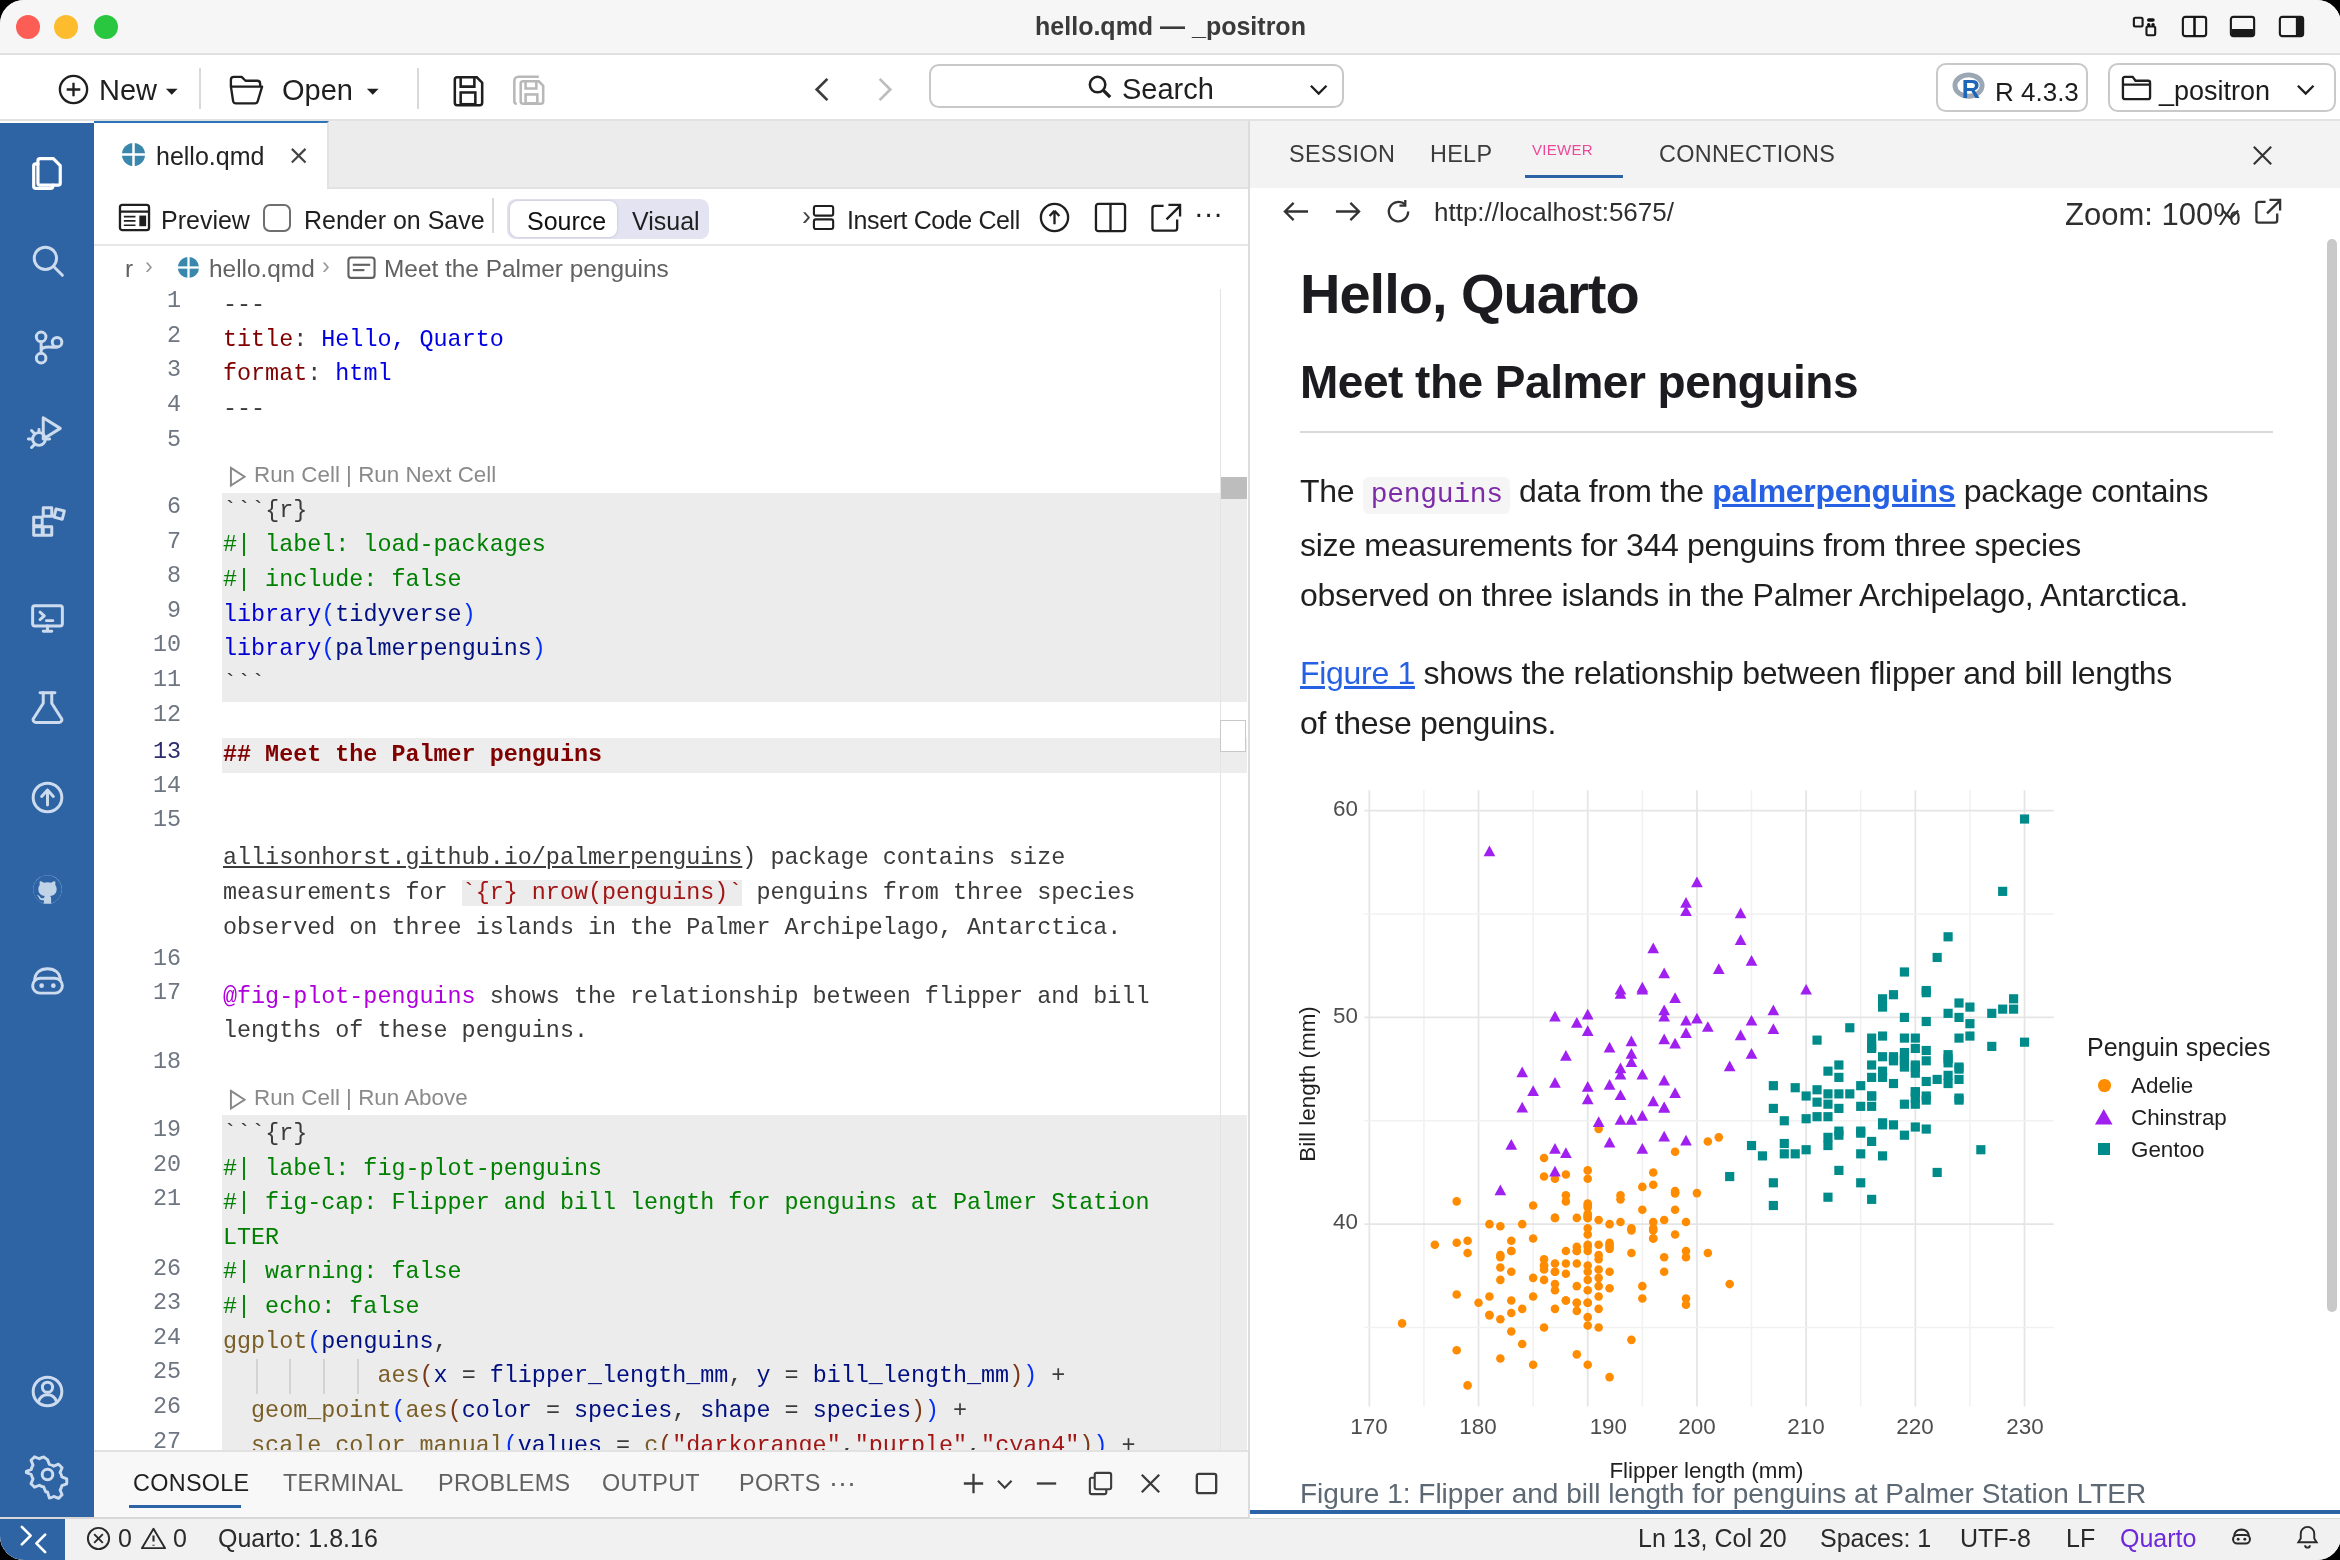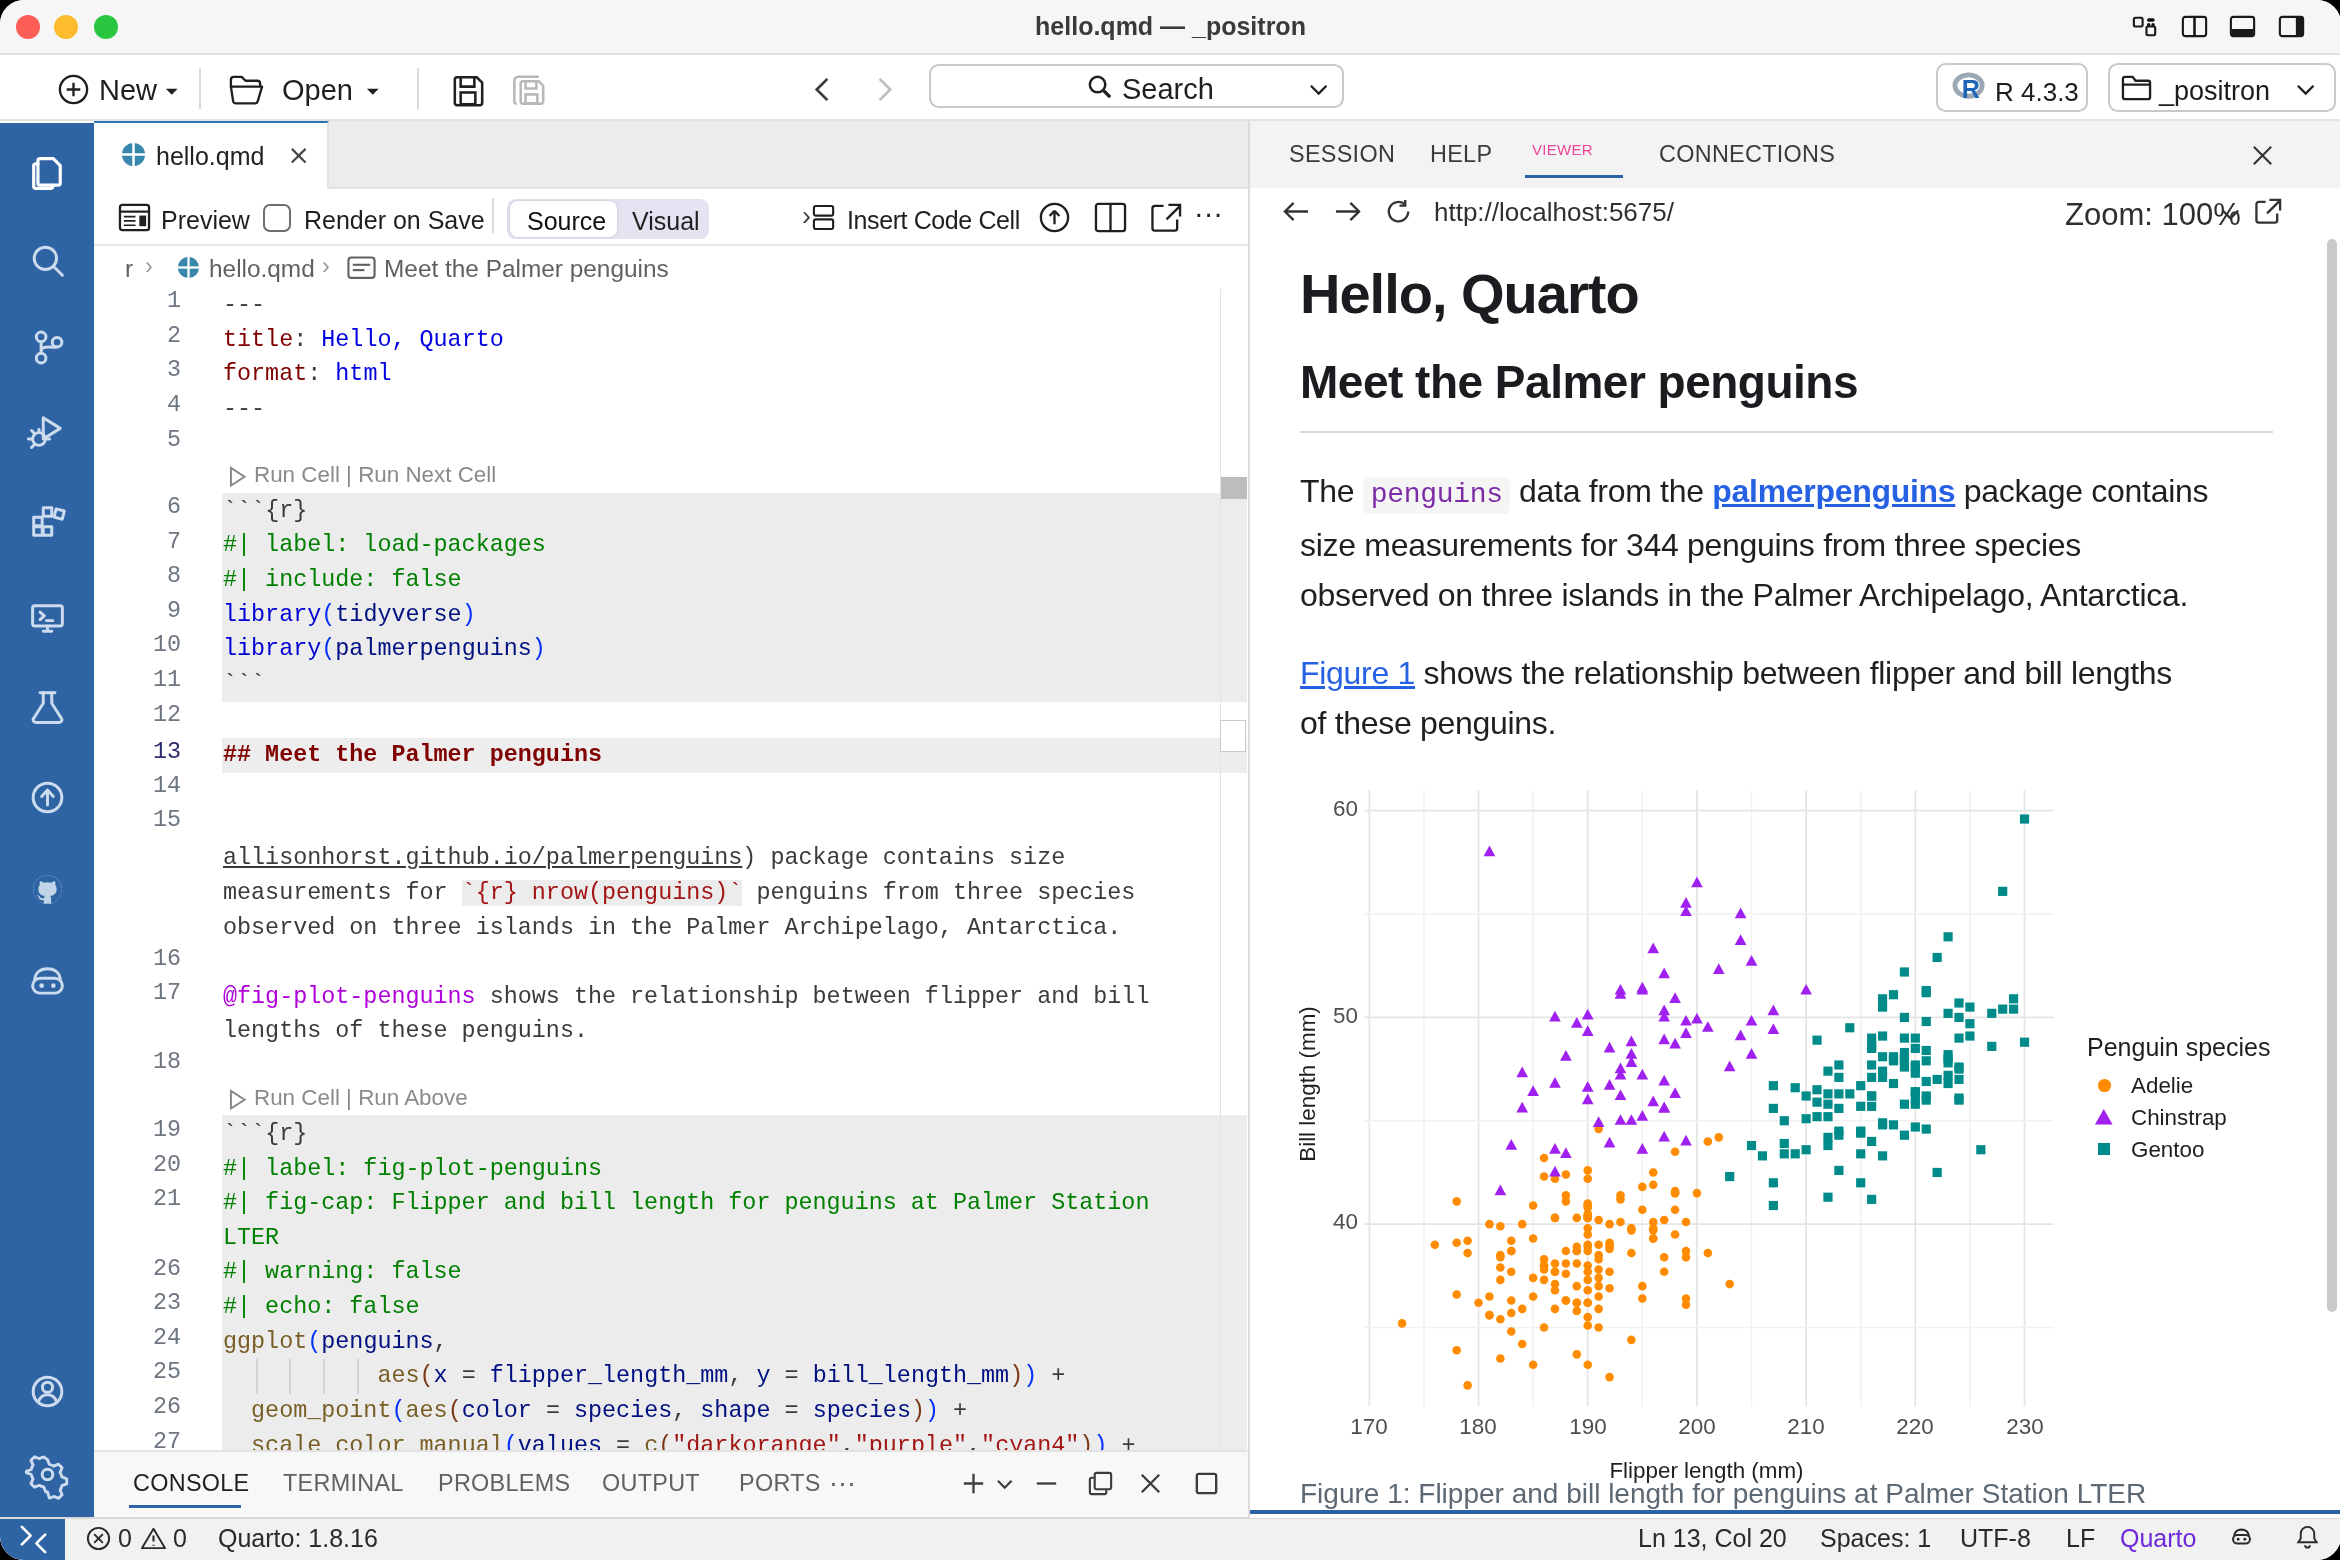--- a/index.html
+++ b/index.html
@@ -747,21 +747,21 @@
       <rect x="688.5" y="302.8" width="9.4" height="9.4" fill="#008b8b"></rect>
       <rect x="677.3" y="334.6" width="9.4" height="9.4" fill="#008b8b"></rect>
       <rect x="621.3" y="377.0" width="9.4" height="9.4" fill="#008b8b"></rect>
       <rect x="733.3" y="264.7" width="9.4" height="9.4" fill="#008b8b"></rect>
       <rect x="587.7" y="360.1" width="9.4" height="9.4" fill="#008b8b"></rect>
       <rect x="789.3" y="54.8" width="9.4" height="9.4" fill="#008b8b"></rect>
       <rect x="766.9" y="129.0" width="9.4" height="9.4" fill="#008b8b"></rect>
     </svg>
     <div class="a" style="left:1330px;top:1414px;width:78px;text-align:center;font-size:22.4px;color:#4d4d4d">170</div>
     <div class="a" style="left:1439px;top:1414px;width:78px;text-align:center;font-size:22.4px;color:#4d4d4d">180</div>
-    <div class="a" style="left:1549px;top:1414px;width:78px;text-align:center;font-size:22.4px;color:#4d4d4d">190</div>
+    <div class="a" style="left:1549px;top:1414px;width:78px;text-align:right;font-size:22.4px;color:#4d4d4d">190</div>
     <div class="a" style="left:1658px;top:1414px;width:78px;text-align:center;font-size:22.4px;color:#4d4d4d">200</div>
     <div class="a" style="left:1767px;top:1414px;width:78px;text-align:center;font-size:22.4px;color:#4d4d4d">210</div>
     <div class="a" style="left:1876px;top:1414px;width:78px;text-align:center;font-size:22.4px;color:#4d4d4d">220</div>
     <div class="a" style="left:1986px;top:1414px;width:78px;text-align:center;font-size:22.4px;color:#4d4d4d">230</div>
     <div class="a" style="left:1297px;top:1209px;width:61px;text-align:right;font-size:22.4px;color:#4d4d4d">40</div>
     <div class="a" style="left:1297px;top:1003px;width:61px;text-align:right;font-size:22.4px;color:#4d4d4d">50</div>
     <div class="a" style="left:1297px;top:796px;width:61px;text-align:right;font-size:22.4px;color:#4d4d4d">60</div>
     <div class="a" style="left:1414px;top:1458px;width:585px;text-align:center;font-size:22.4px;color:#1f1f1f">Flipper length (mm)</div>
     <div class="a" style="left:1308px;top:1084px;font-size:22.4px;color:#1f1f1f;transform:translate(-50%,-50%) rotate(-90deg);white-space:nowrap">Bill length (mm)</div>
     <div class="a" style="left:2087px;top:1033px;font-size:25px;color:#1f1f1f">Penguin species</div>

